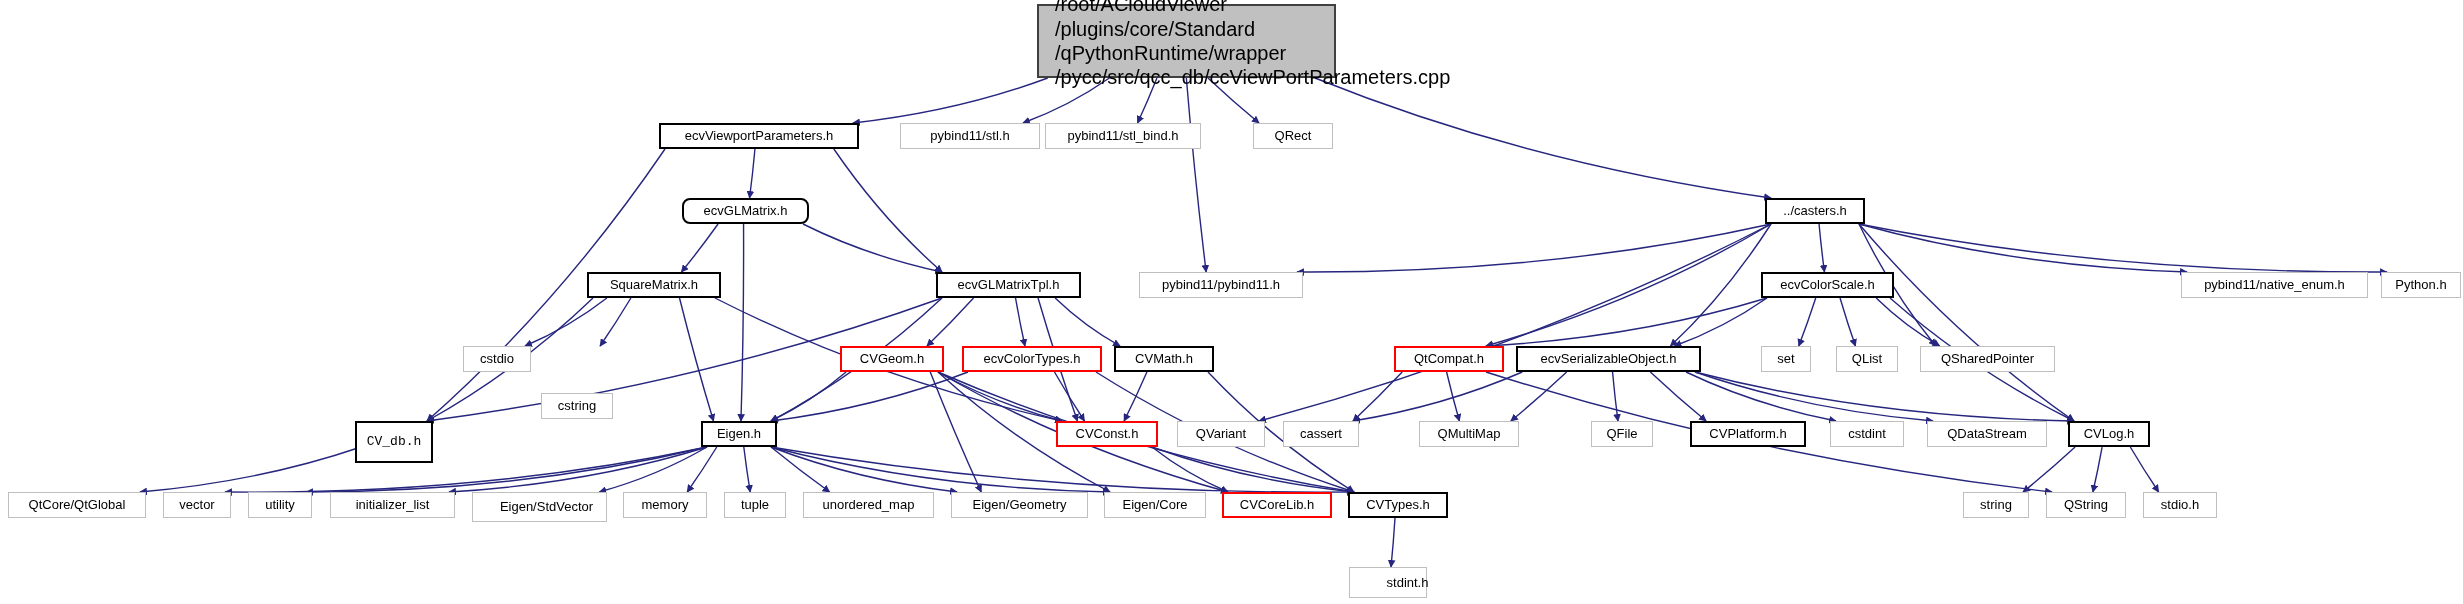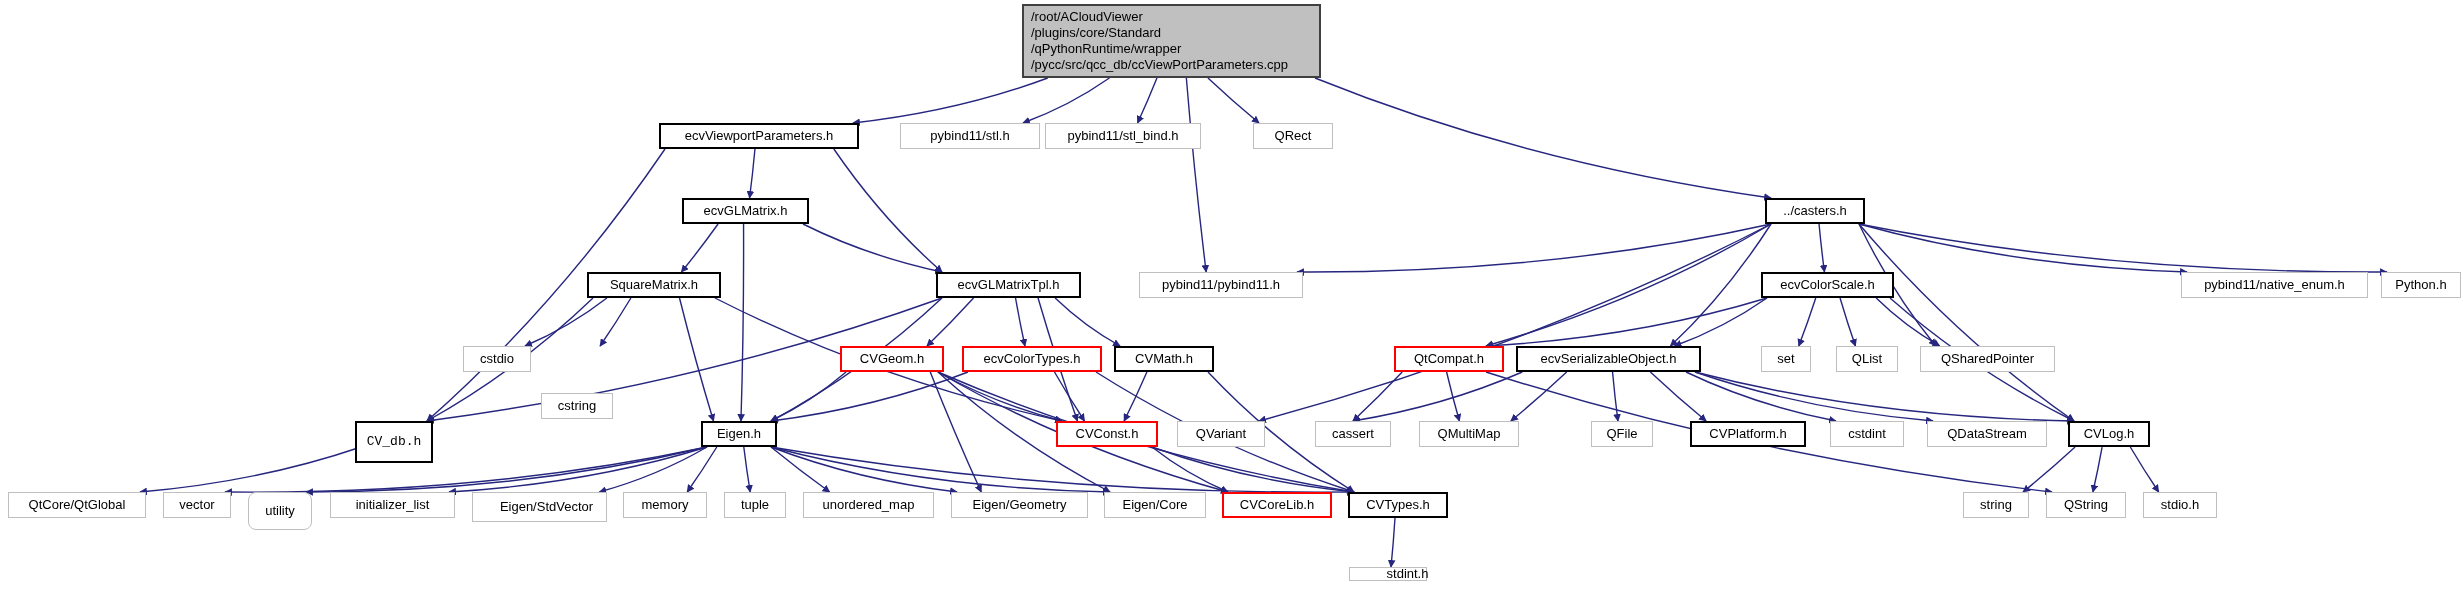--- a/index.html
+++ b/index.html
@@ -27,23 +27,24 @@
     text-align:center;
     padding:0 6px;
   }
   .node.bold{border:2px solid #000000;}
   .node.red{border:2px solid #ff0000;}
   .node.root{
     background:#c0c0c0;
     border:2px solid #404040;
     justify-content:flex-start;
     text-align:left;
-    font-size:13px;
-    padding:3px 7px;
+    font-size:20px;
+    padding:3px 16px;
     line-height:1.22;
+    margin-left:15px;
   }
 </style>
 </head>
 <body>
 
 <div id="graph-root">
   <svg id="edges" xmlns="http://www.w3.org/2000/svg">
     <defs>
       <marker id="arrow" viewBox="0 0 10 10" refX="9" refY="5" markerWidth="5.5" markerHeight="5.5" orient="auto-start-reverse">
         <path d="M 0 0 L 10 5 L 0 10 z" fill="#26267f"></path>
@@ -131,58 +132,58 @@
   <div id="node-layer">
       <div class="node root" style="left: 1022px; top: 4px; width: 299px; height: 74px;">/root/ACloudViewer
 /plugins/core/Standard
 /qPythonRuntime/wrapper
 /pycc/src/qcc_db/ccViewPortParameters.cpp</div>
       <div class="node bold" style="left: 659px; top: 123px; width: 200px; height: 26px;">ecvViewportParameters.h</div>
       <div class="node" style="left: 900px; top: 123px; width: 140px; height: 26px;">pybind11/stl.h</div>
       <div class="node" style="left: 1045px; top: 123px; width: 156px; height: 26px;">pybind11/stl_bind.h</div>
       <div class="node" style="left: 1253px; top: 123px; width: 80px; height: 26px;">QRect</div>
       <div class="node bold" style="left: 1765px; top: 198px; width: 100px; height: 26px;">../casters.h</div>
-      <div class="node bold" style="left: 682px; top: 198px; width: 127px; height: 26px;">ecvGLMatrix.h</div>
+      <div class="node bold" style="left: 682px; top: 198px; width: 127px; height: 26px; border-radius: 8px;">ecvGLMatrix.h</div>
       <div class="node bold" style="left: 587px; top: 272px; width: 134px; height: 26px;">SquareMatrix.h</div>
       <div class="node bold" style="left: 936px; top: 272px; width: 145px; height: 26px;">ecvGLMatrixTpl.h</div>
       <div class="node" style="left: 1139px; top: 272px; width: 164px; height: 26px;">pybind11/pybind11.h</div>
       <div class="node bold" style="left: 1761px; top: 272px; width: 133px; height: 26px;">ecvColorScale.h</div>
       <div class="node" style="left: 2181px; top: 272px; width: 187px; height: 26px;">pybind11/native_enum.h</div>
       <div class="node" style="left: 2381px; top: 272px; width: 80px; height: 26px;">Python.h</div>
       <div class="node" style="left: 463px; top: 346px; width: 68px; height: 26px;">cstdio</div>
       <div class="node" style="left: 541px; top: 346px; width: 72px; height: 26px; margin-top: 47px;">cstring</div>
       <div class="node red" style="left: 840px; top: 346px; width: 104px; height: 26px;">CVGeom.h</div>
       <div class="node red" style="left: 962px; top: 346px; width: 140px; height: 26px;">ecvColorTypes.h</div>
       <div class="node bold" style="left: 1114px; top: 346px; width: 100px; height: 26px;">CVMath.h</div>
       <div class="node red" style="left: 1394px; top: 346px; width: 110px; height: 26px;">QtCompat.h</div>
       <div class="node bold" style="left: 1516px; top: 346px; width: 185px; height: 26px;">ecvSerializableObject.h</div>
       <div class="node" style="left: 1761px; top: 346px; width: 50px; height: 26px;">set</div>
       <div class="node" style="left: 1836px; top: 346px; width: 62px; height: 26px;">QList</div>
       <div class="node" style="left: 1920px; top: 346px; width: 135px; height: 26px;">QSharedPointer</div>
       <div class="node bold" style="left: 355px; top: 421px; width: 78px; height: 42px; font-family: Liberation Mono, monospace;">CV_db.h</div>
       <div class="node bold" style="left: 701px; top: 421px; width: 76px; height: 26px;">Eigen.h</div>
       <div class="node red" style="left: 1056px; top: 421px; width: 102px; height: 26px;">CVConst.h</div>
       <div class="node" style="left: 1177px; top: 421px; width: 88px; height: 26px;">QVariant</div>
-      <div class="node" style="left: 1283px; top: 421px; width: 76px; height: 26px; margin-left: 32px;">cassert</div>
+      <div class="node" style="left: 1283px; top: 421px; width: 76px; height: 26px;">cassert</div>
       <div class="node" style="left: 1419px; top: 421px; width: 100px; height: 26px;">QMultiMap</div>
       <div class="node" style="left: 1591px; top: 421px; width: 62px; height: 26px;">QFile</div>
       <div class="node bold" style="left: 1690px; top: 421px; width: 116px; height: 26px;">CVPlatform.h</div>
       <div class="node" style="left: 1830px; top: 421px; width: 74px; height: 26px;">cstdint</div>
       <div class="node" style="left: 1927px; top: 421px; width: 120px; height: 26px;">QDataStream</div>
       <div class="node bold" style="left: 2068px; top: 421px; width: 82px; height: 26px;">CVLog.h</div>
       <div class="node" style="left: 8px; top: 492px; width: 138px; height: 26px;">QtCore/QtGlobal</div>
       <div class="node" style="left: 163px; top: 492px; width: 68px; height: 26px;">vector</div>
-      <div class="node" style="left: 248px; top: 492px; width: 64px; height: 38px; border-radius: 8px;">utility</div>
+      <div class="node" style="left: 248px; top: 492px; width: 64px; height: 26px;">utility</div>
       <div class="node" style="left: 330px; top: 492px; width: 125px; height: 26px;">initializer_list</div>
       <div class="node" style="left: 472px; top: 492px; width: 135px; height: 30px; padding-left: 20px;">Eigen/StdVector</div>
       <div class="node" style="left: 623px; top: 492px; width: 84px; height: 26px; text-align: center;">memory</div>
       <div class="node" style="left: 724px; top: 492px; width: 62px; height: 26px;">tuple</div>
       <div class="node" style="left: 803px; top: 492px; width: 131px; height: 26px;">unordered_map</div>
       <div class="node" style="left: 951px; top: 492px; width: 137px; height: 26px;">Eigen/Geometry</div>
       <div class="node" style="left: 1104px; top: 492px; width: 102px; height: 26px;">Eigen/Core</div>
       <div class="node red" style="left: 1222px; top: 492px; width: 110px; height: 26px;">CVCoreLib.h</div>
       <div class="node bold" style="left: 1348px; top: 492px; width: 100px; height: 26px;">CVTypes.h</div>
       <div class="node" style="left: 1963px; top: 492px; width: 66px; height: 26px;">string</div>
       <div class="node" style="left: 2046px; top: 492px; width: 80px; height: 26px;">QString</div>
       <div class="node" style="left: 2143px; top: 492px; width: 74px; height: 26px;">stdio.h</div>
-      <div class="node" style="left: 1349px; top: 567px; width: 78px; height: 14px; padding-left: 45px;">stdint.h</div>
+      <div class="node" style="left: 1349px; top: 567px; width: 78px; height: 31px; padding-left: 45px;">stdint.h</div>
     </div>
 </div>
 
 </body></html>

